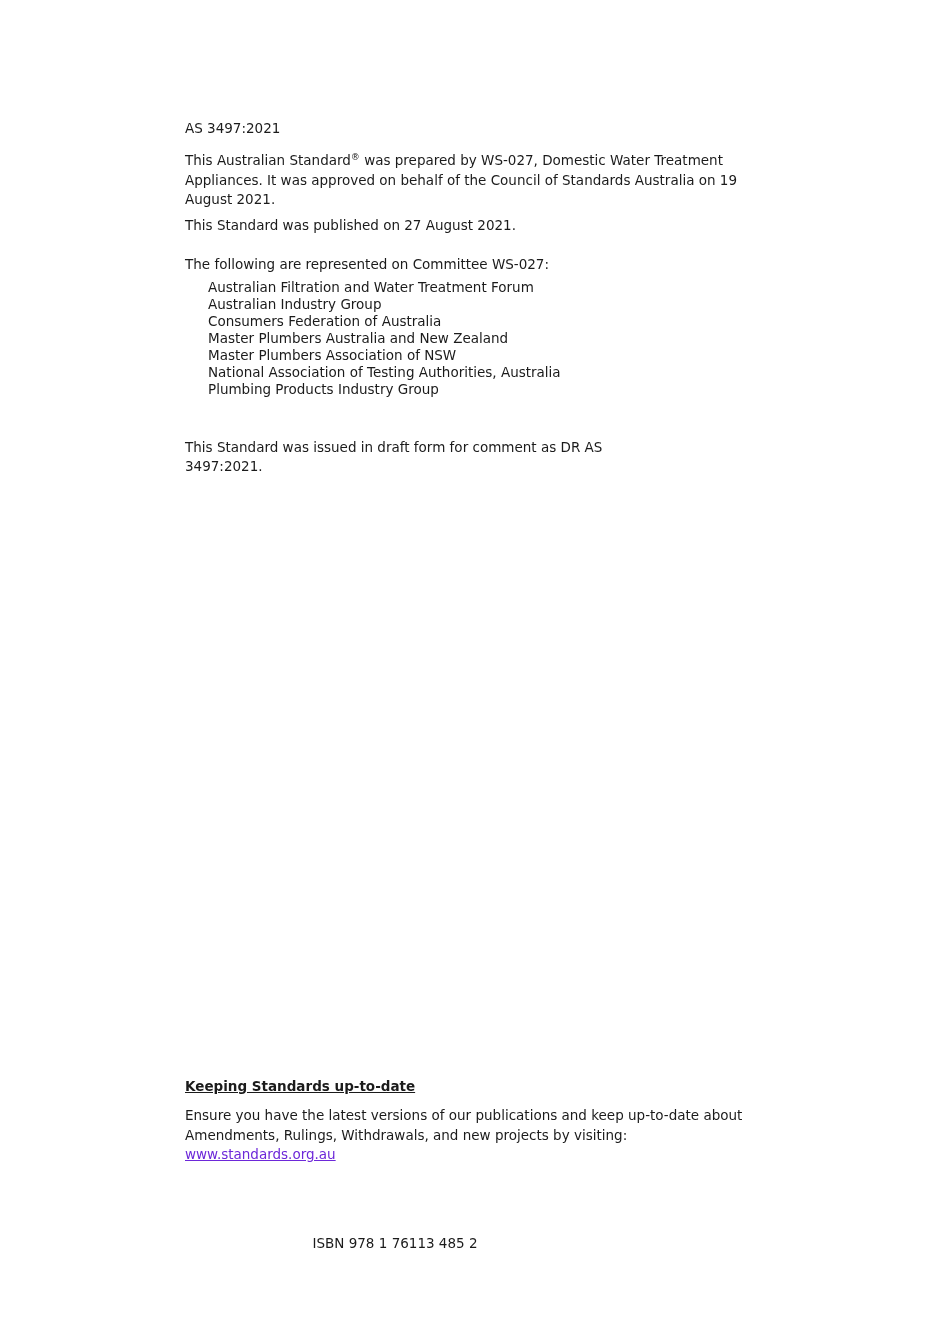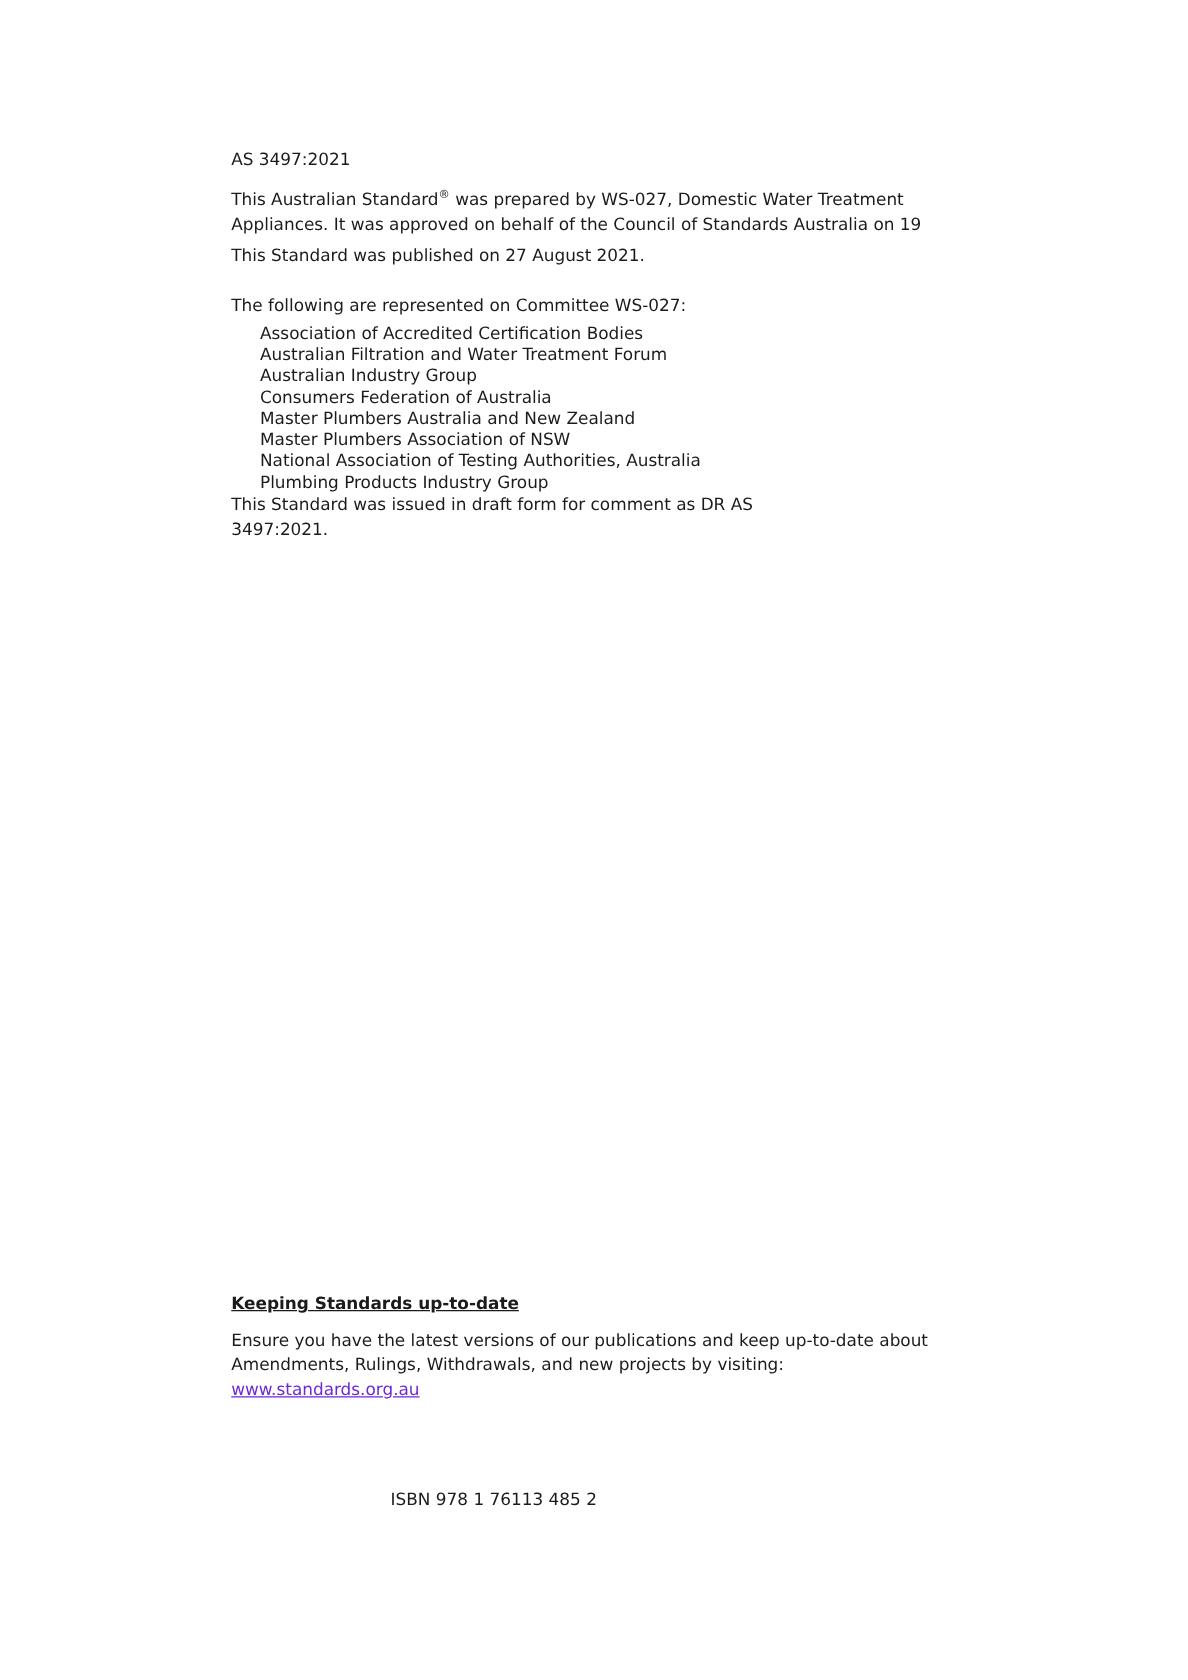--- a/index.html
+++ b/index.html
@@ -24,21 +24,21 @@
   .doc-number { line-height: 19px; margin-bottom: 13px; }
 
   .prepared-para  { margin-bottom: 6px; }
   .published-para { margin-bottom: 0; }
 
   .committee-intro { margin-top: 20px; line-height: 19.5px; }
 
   .committee-list { margin-top: 4px; padding-left: 23px; line-height: 17px; }
   .committee-member { white-space: nowrap; }
 
-  .draft-para { }
+  .draft-para { margin-top: 40px; }
 
   .footer-heading { margin-top: 600px; font-weight: bold; line-height: 19.5px; text-decoration: underline; }
   .footer-body { margin-top: 10px; }
 
   .link {
     color: #6d28d9;
     text-decoration: underline;
     cursor: pointer;
   }
 
@@ -53,28 +53,28 @@
 </head>
 <body>
 
 <div class="page">
 
   <div class="doc-number">AS 3497:2021</div>
 
   <p class="para prepared-para">
     <span class="line"><span>This Australian Standard</span><sup class="reg">®</sup><span> was prepared by WS-027, Domestic Water Treatment</span></span>
     <span class="line">Appliances. It was approved on behalf of the Council of Standards Australia on 19</span>
+    <span class="line">August 2021.</span>
   </p>
 
   <p class="para published-para">This Standard was published on 27 August 2021.</p>
 
   <div class="committee-intro">The following are represented on Committee WS-027:</div>
 
   <div class="committee-list">
-    <div class="committee-member">Association of Accredited Certification Bodies</div>
     <div class="committee-member">Australian Filtration and Water Treatment Forum</div>
     <div class="committee-member">Australian Industry Group</div>
     <div class="committee-member">Consumers Federation of Australia</div>
     <div class="committee-member">Master Plumbers Australia and New Zealand</div>
     <div class="committee-member">Master Plumbers Association of NSW</div>
     <div class="committee-member">National Association of Testing Authorities, Australia</div>
     <div class="committee-member">Plumbing Products Industry Group</div>
   </div>
 
   <p class="para draft-para">This Standard was issued in draft form for comment as DR AS 3497:2021.</p>

